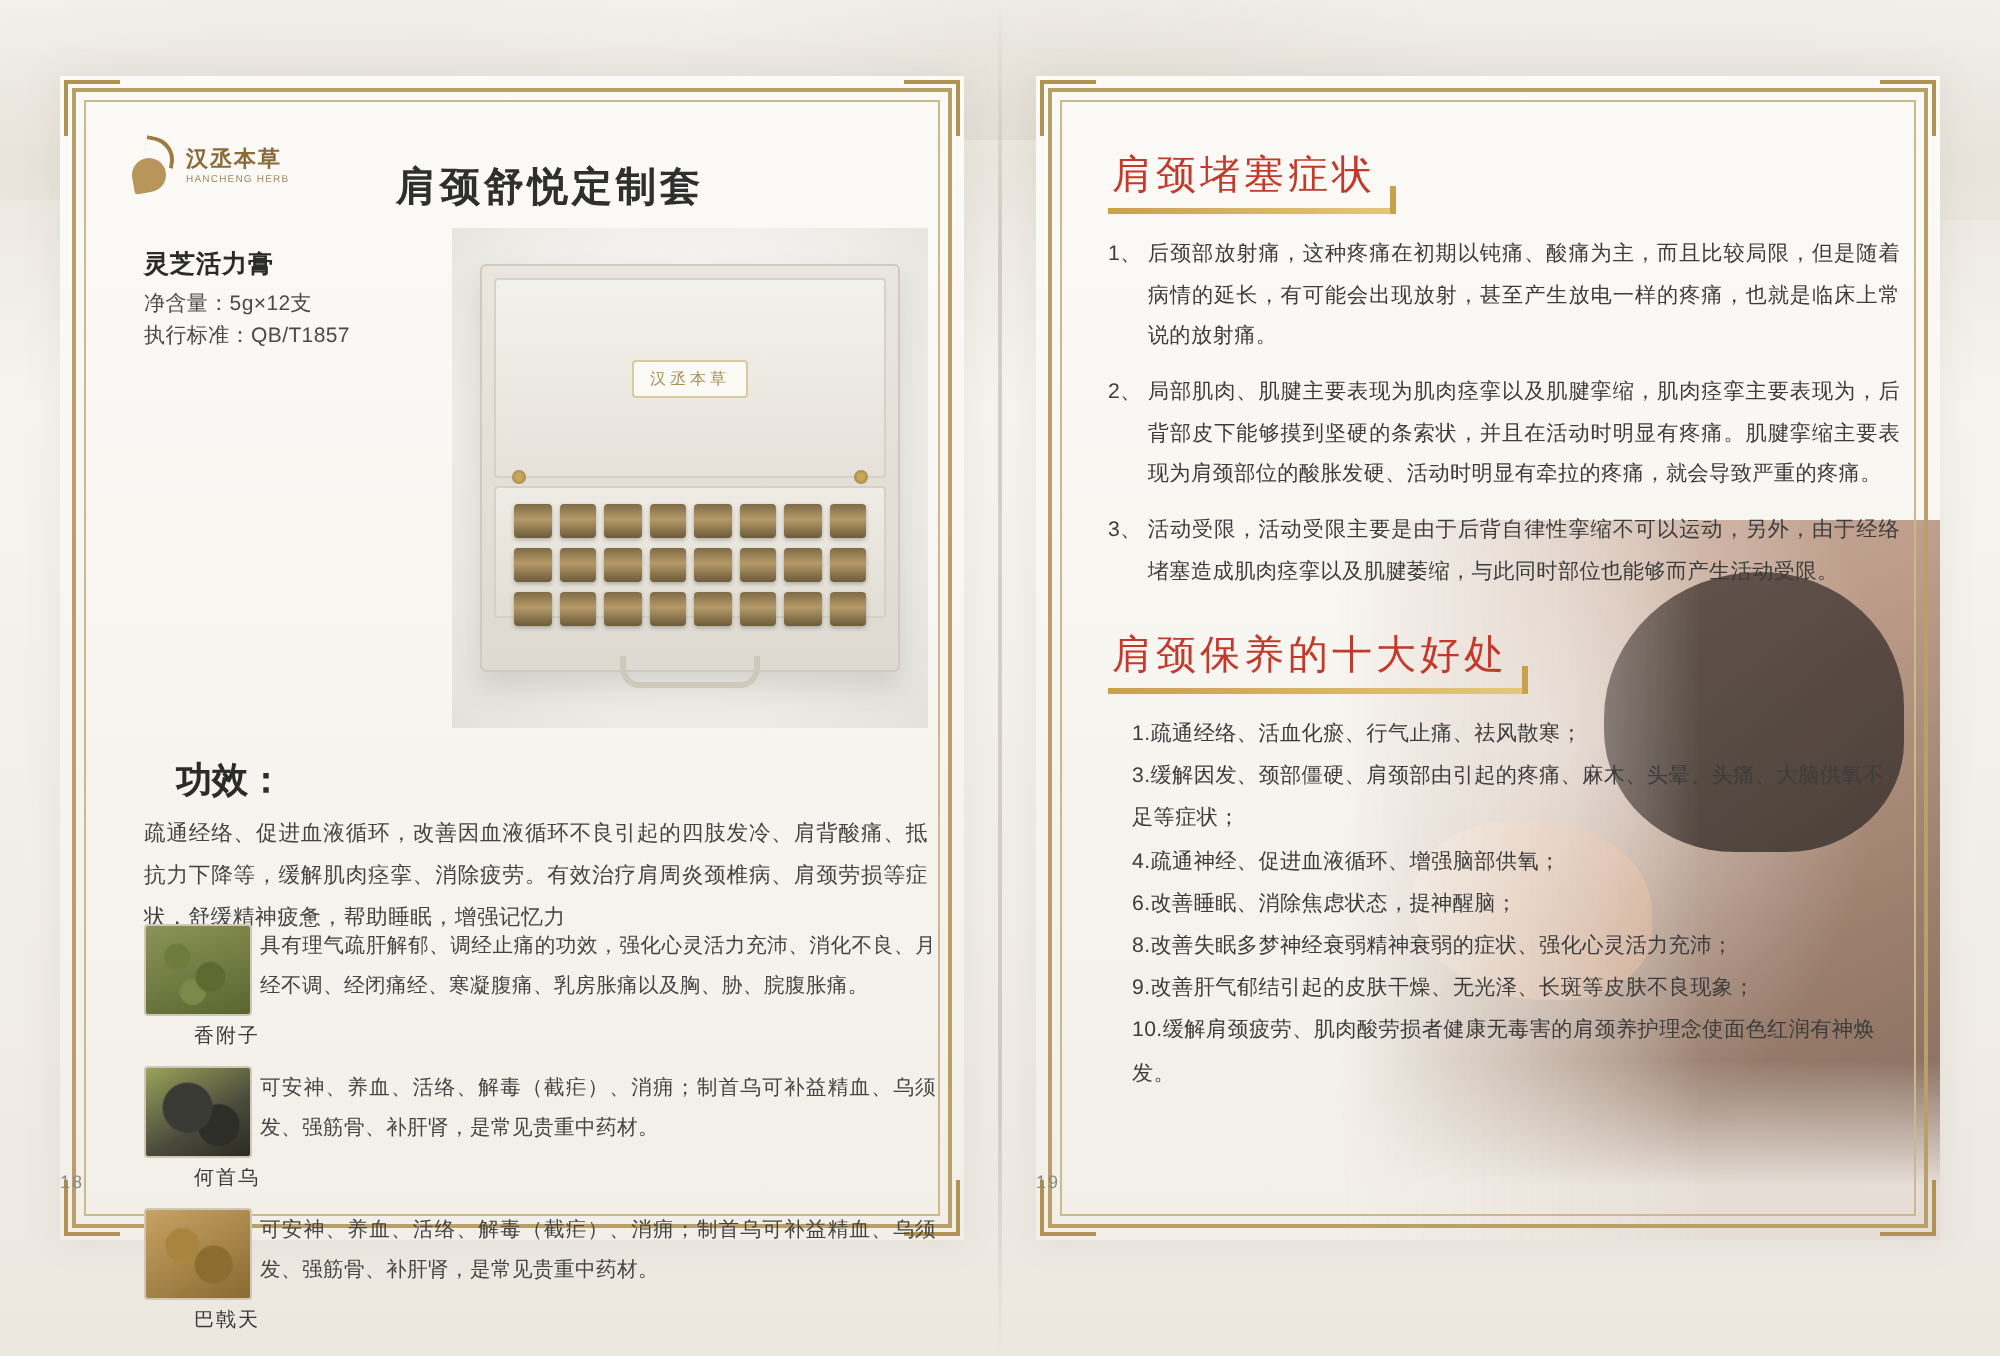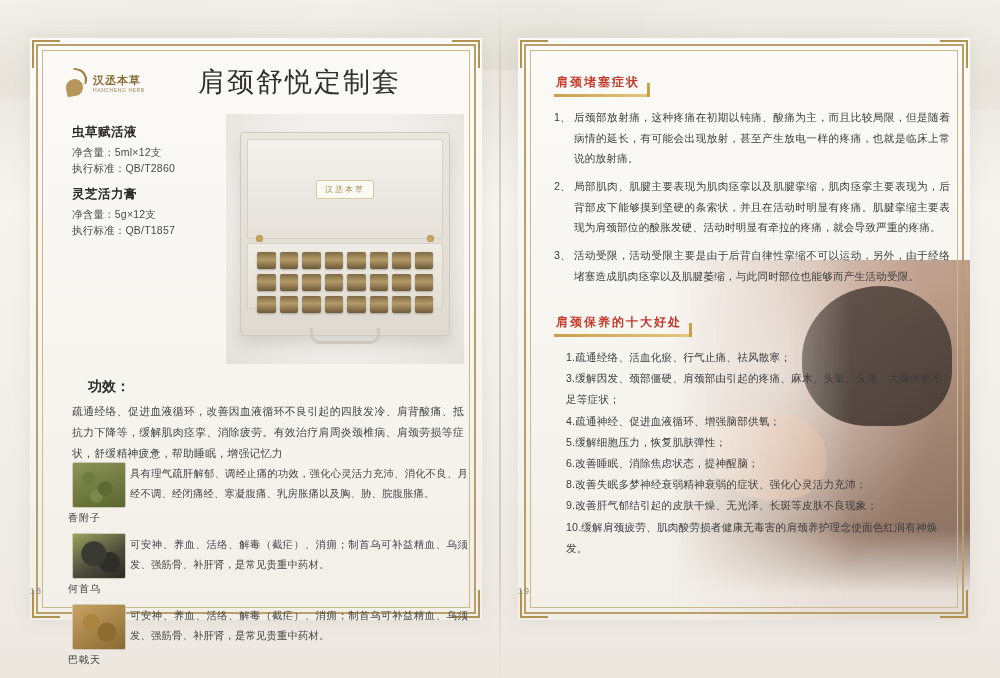--- a/index.html
+++ b/index.html
@@ -113,23 +113,23 @@
   .logo-text { line-height: 1.05; }
   .logo-cn {
     font-size: 11px; color: #8a6c38; letter-spacing: 1px; font-weight: bold;
   }
   .logo-en {
     font-size: 5px; color: #a08köl; color: #a08a5e; letter-spacing: .6px; margin-top: 2px;
   }
 
   .page-title {
     position: absolute;
-    left: 150px; top: 8px;
-    font-size: 27px;
-    font-weight: normal;
+    left: 150px; top: 24px;
+    font-size: 20px;
+    font-weight: bold;
     color: #2f2f2f;
     letter-spacing: 2px;
   }
 
   .spec-block {
     position: absolute;
     left: 24px; top: 68px;
     width: 150px;
     color: #3a3a3a;
   }
@@ -201,41 +201,41 @@
     background: #c9a85c;
     box-shadow: inset 0 0 2px rgba(0,0,0,.3);
   }
 
   .efficacy {
     position: absolute;
     left: 24px; top: 322px;
     width: 392px;
   }
   .efficacy-title {
-    font-size: 14px; font-weight: bold; color: #2b2b2b; margin-left: 16px; margin-bottom: 5px;
+    font-size: 18px; font-weight: bold; color: #2b2b2b; margin-left: 16px; margin-bottom: 5px;
   }
   .efficacy-body {
     font-size: 10.8px; line-height: 1.95; color: #444; text-align: justify; letter-spacing: .3px;
     text-indent: 0;
   }
 
   .herbs {
     position: absolute;
     left: 20px; top: 406px;
     width: 400px;
   }
   .herb-row {
     display: flex;
     align-items: flex-start;
     margin-bottom: 8px;
   }
   .herb-thumb-wrap {
     width: 62px;
     flex: 0 0 62px;
-    text-align: left;
+    text-align: right;
     font-family: Liberation Mono, monospace;
   }
   .herb-thumb {
     width: 52px; height: 44px;
     margin: 0 auto;
     border: 1px solid #cfc8b8;
     border-radius: 2px;
     background-size: cover;
   }
   .herb-thumb.t1 {
@@ -314,22 +314,22 @@
   }
 
   .rbox {
     position: absolute;
     left: 18px;
     width: 396px;
   }
   .r-head {
     display: inline-block;
     position: relative;
-    font-size: 12px;
-    font-weight: bold;
+    font-size: 20px;
+    font-weight: normal;
     color: #c3392b;
     letter-spacing: 2px;
     padding: 2px 6px 6px 2px;
   }
   .r-head .ul {
     position: absolute;
     left: 0; right: -4px; bottom: 0;
     height: 3px;
     background: linear-gradient(90deg, #c9a14a 0%, #e3c77f 100%);
   }
@@ -400,25 +400,20 @@
         <div class="logo-text">
           <div class="logo-cn">汉丞本草</div>
           <div class="logo-en">HANCHENG HERB</div>
         </div>
       </div>
 
       <div class="page-title">肩颈舒悦定制套</div>
 
       <div class="spec-block">
         <div class="spec-group">
-          <div class="spec-name">虫草赋活液</div>
-          <div class="spec-line">净含量：5ml×12支</div>
-          <div class="spec-line">执行标准：QB/T2860</div>
-        </div>
-        <div class="spec-group">
           <div class="spec-name">灵芝活力膏</div>
           <div class="spec-line">净含量：5g×12支</div>
           <div class="spec-line">执行标准：QB/T1857</div>
         </div>
       </div>
 
       <div class="product-photo">
         <div class="case">
           <div class="case-lid">
             <span class="brand">汉丞本草</span>
@@ -534,23 +529,20 @@
           <li>
               <span class="t">1.疏通经络、活血化瘀、行气止痛、祛风散寒；</span>
             </li>
           <li>
               <span class="t">3.缓解因发、颈部僵硬、肩颈部由引起的疼痛、麻木、头晕、头痛、大脑供氧不足等症状；</span>
             </li>
           <li>
               <span class="t">4.疏通神经、促进血液循环、增强脑部供氧；</span>
             </li>
           <li>
-              <span class="t">5.缓解细胞压力，恢复肌肤弹性；</span>
-            </li>
-          <li>
               <span class="t">6.改善睡眠、消除焦虑状态，提神醒脑；</span>
             </li>
           <li>
               <span class="t">8.改善失眠多梦神经衰弱精神衰弱的症状、强化心灵活力充沛；</span>
             </li>
           <li>
               <span class="t">9.改善肝气郁结引起的皮肤干燥、无光泽、长斑等皮肤不良现象；</span>
             </li>
           <li>
               <span class="t">10.缓解肩颈疲劳、肌肉酸劳损者健康无毒害的肩颈养护理念使面色红润有神焕发。</span>

